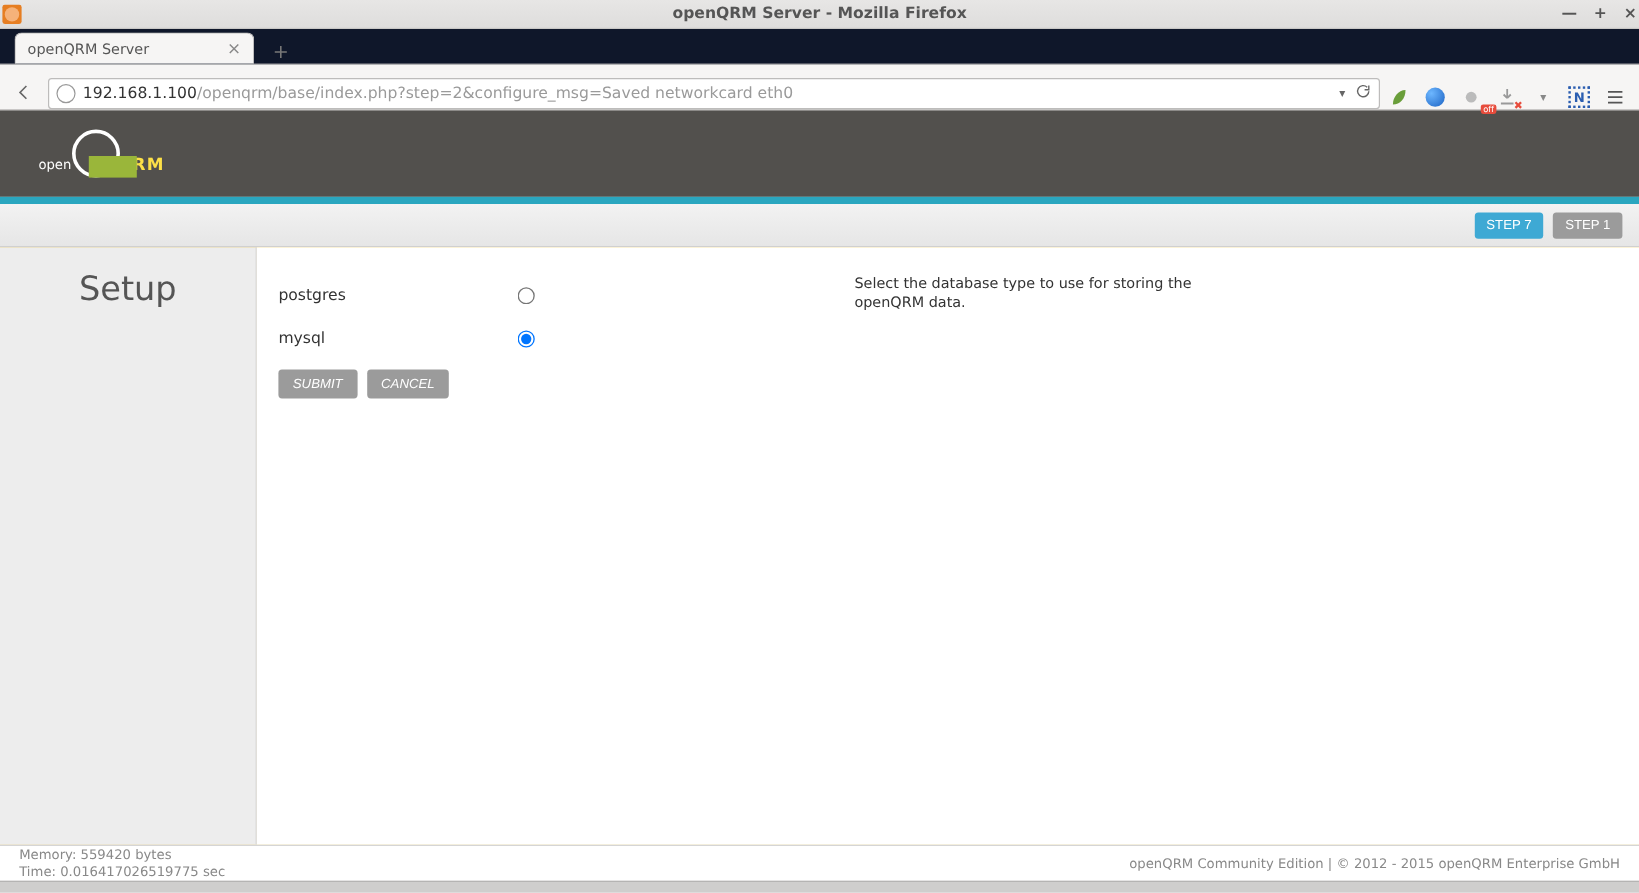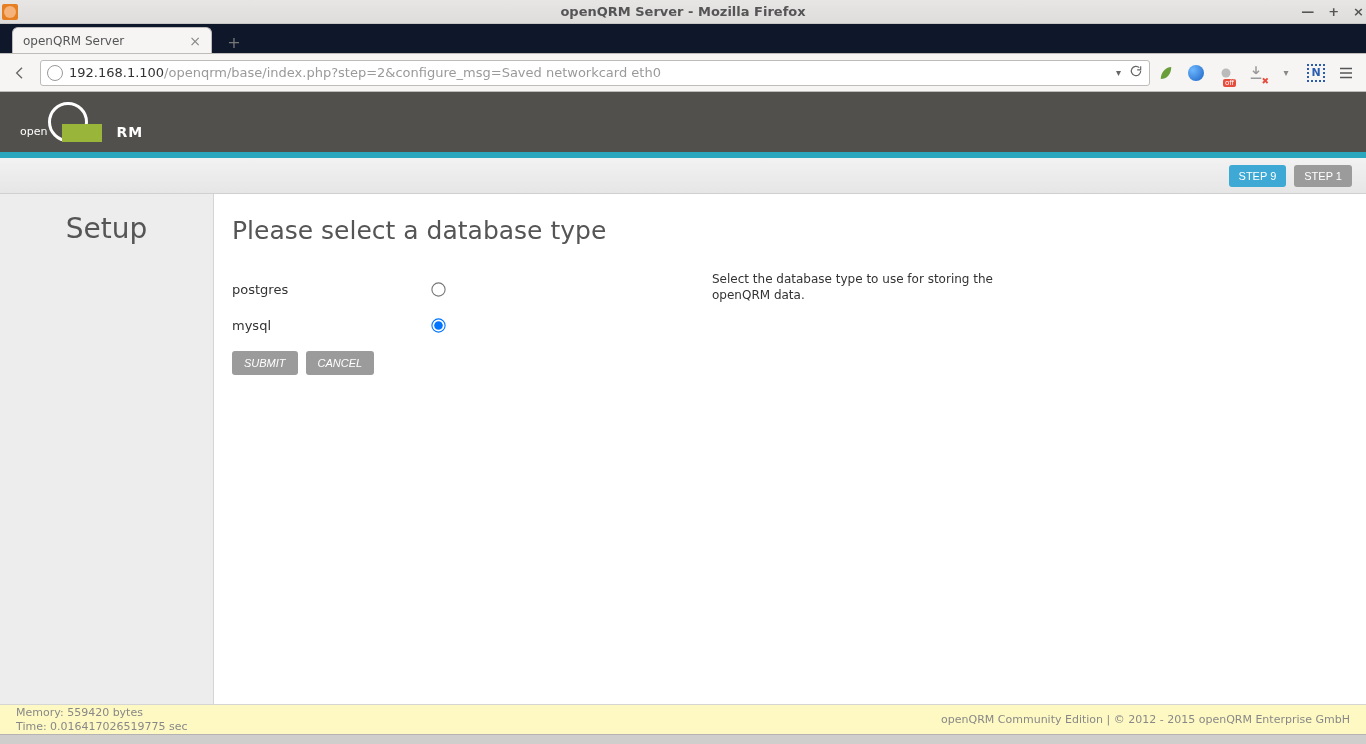--- a/index.html
+++ b/index.html
@@ -96,21 +96,21 @@
     margin-left:8px;
     border-radius:4px;
   }
 
   
   .navbar {
     height: 38px;
     background: #f6f5f4;
     border-bottom: 1px solid #bdbcbb;
     display: flex;
-    align-items: center;
+    align-items: flex-end;
     padding: 0 6px;
     gap: 6px;
   }
   .nav-btn {
     width: 28px; height: 28px;
     border-radius: 4px;
     display:flex; align-items:center; justify-content:center;
     color:#666;
   }
   .nav-btn svg { width:16px; height:16px; }
@@ -140,62 +140,62 @@
   }
   .urlbar .reload { margin-left:8px; color:#666; }
   .toolbar-icons {
     display:flex; align-items:center; gap:10px; padding-right:4px;
   }
   .toolbar-icons .ti { width:20px;height:20px;display:flex;align-items:center;justify-content:center;color:#555; }
   .ti-leaf { color:#6a9e3a; }
   .ti-globe-blue { width:16px;height:16px;border-radius:50%;background:radial-gradient(circle at 30% 30%, #6db7ff, #1c63c4); }
   .ti-bug { color:#888; position:relative; }
   .ti-bug .off {
-    position:absolute; bottom:-4px; left:7px;
+    position:absolute; bottom:-4px; left:18px;
     background:#e74c3c;color:#fff;font-size:7px;
     padding:0 2px;border-radius:2px;
   }
   .ti-dl { color:#888; position:relative;}
   .ti-dl .x {position:absolute;bottom:-3px;right:-3px;color:#e74c3c;font-size:9px;}
   .ti-n { border:2px dotted #2a5db0;color:#2a5db0;font-weight:bold;font-size:11px;width:18px;height:18px;display:flex;align-items:center;justify-content:center;}
   .ti-menu svg{width:18px;height:18px;}
 
   
   .page {
     flex:1;
     display:flex;
     flex-direction:column;
     background:#e9e9e9;
     min-height:0;
   }
   .qrm-header {
-    height:60px;
+    height:72px;
     background:#52504d;
     display:flex;
     align-items:center;
-    padding-left:20px;
+    padding-left:32px;
   }
   .qrm-logo {
     display:flex; align-items:flex-end; color:#fff;
   }
   .qrm-logo .text-open { font-size:11px; color:#fff; margin-right:1px; margin-bottom:4px;}
   .qrm-logo .q {
     position:relative;
     width:40px;height:40px;
   }
   .qrm-logo .q .ring{
     position:absolute; inset:0;
     border:3px solid #fff; border-radius:50%;
   }
   .qrm-logo .q .block{
     position:absolute; right:-14px; bottom:0;
     width:40px;height:18px;background:#9ab63a;
   }
   .qrm-logo .rm {
-    font-size:14px; color:#ffffff; font-weight:bold; margin-left:28px; margin-bottom:2px;
+    font-size:14px; color:#fde047; font-weight:bold; margin-left:10px; margin-bottom:2px;
     letter-spacing:1px;
   }
   .qrm-accent {
     height:6px; background:#2aa6bf;
   }
   .qrm-toolbar {
     height:36px;
     background:linear-gradient(#f2f2f2,#e6e6e6);
     border-bottom:1px solid #d0d0d0;
     display:flex;
@@ -273,21 +273,21 @@
   }
   .help {
     font-size:12px;
     color:#333;
     max-width:320px;
     line-height:1.35;
   }
 
   .qrm-footer {
     height:30px;
-    background:#fef9c3;
+    background:#ffffff;
     border-top:1px solid #d5d5d5;
     display:flex;
     align-items:center;
     padding:0 16px;
     font-size:11px;
     color:#888;
   }
   .qrm-footer .left { line-height:1.2; }
   .qrm-footer .right { margin-left:auto; }
 
@@ -375,30 +375,29 @@
       <span class="text-open">open</span>
       <span class="q">
           <span class="ring"></span>
           <span class="block"></span>
         </span>
       <span class="rm">RM</span>
     </div>
   </div>
   <div class="qrm-accent"></div>
   <div class="qrm-toolbar">
-    <button class="step-btn active">STEP 9</button>
+    <button class="step-btn active">STEP 7</button>
     <button class="step-btn inactive">STEP 1</button>
   </div>
 
   <div class="qrm-body">
     <div class="sidebar">
       <h1>Setup</h1>
     </div>
     <div class="main">
-      <h2>Please select a database type</h2>
       <div class="form-area">
         <div class="options">
           <div class="opt-row">
             <span class="lbl">postgres</span>
             <input type="radio" name="db" style="">
           </div>
           <div class="opt-row">
             <span class="lbl">mysql</span>
             <input type="radio" name="db" checked="" style="">
           </div>

